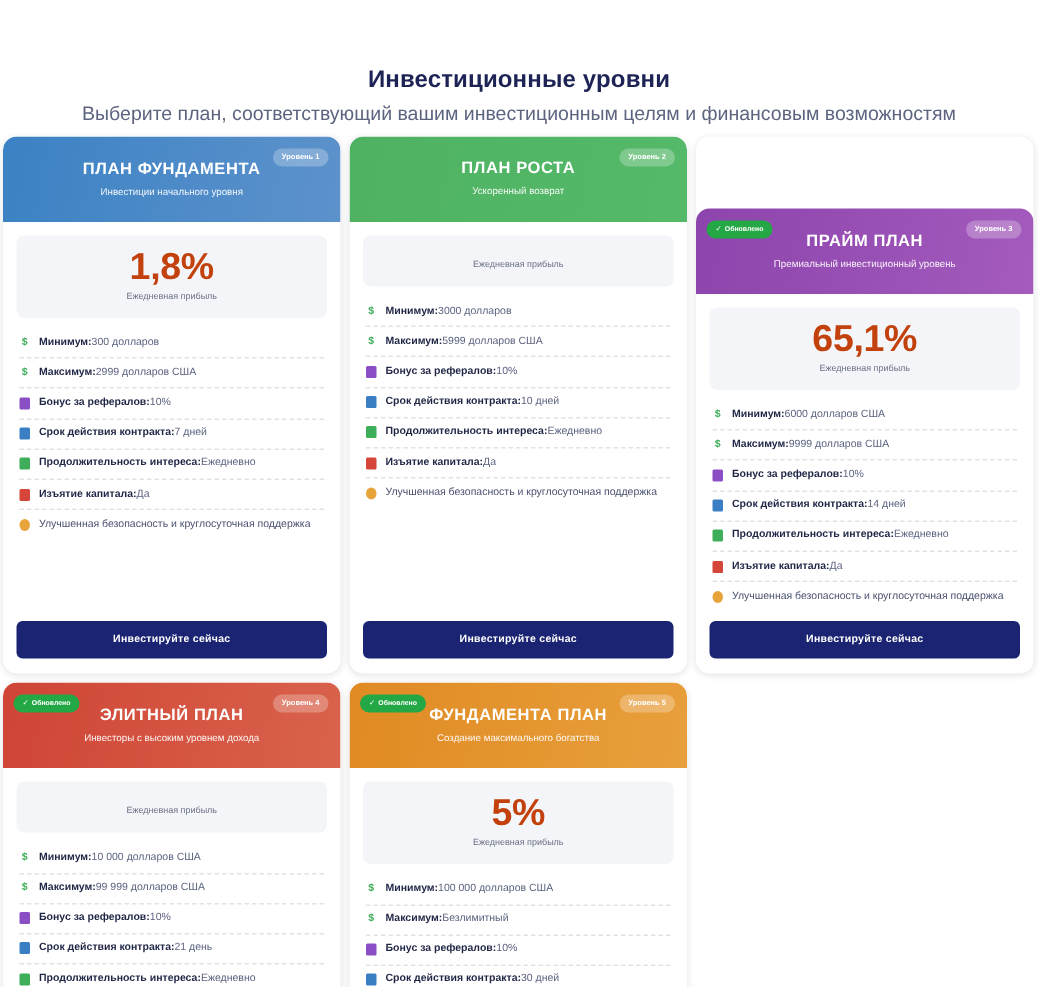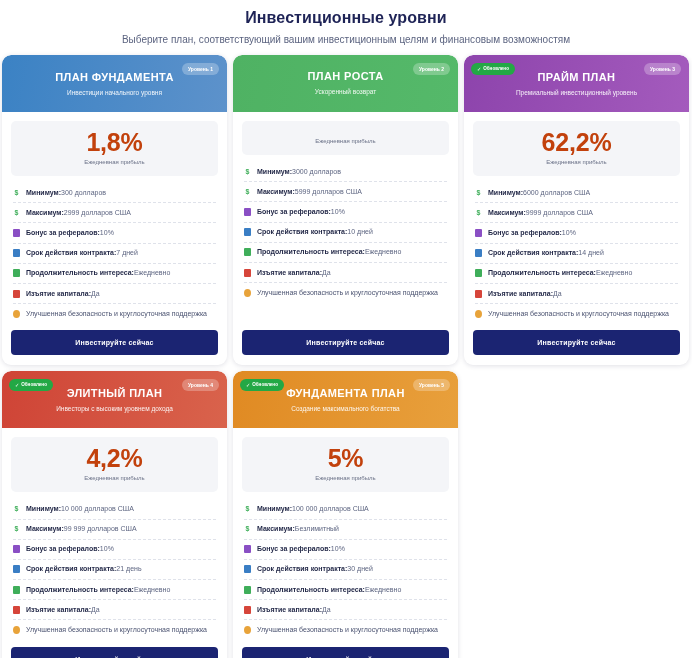--- a/index.html
+++ b/index.html
@@ -20,31 +20,32 @@
 
   .page {
     width: 692px;
     padding: 6px 0 0 0;
   }
 
   
   .page-header {
     text-align: center;
     padding: 2px 26px 10px;
+    margin-top: 36px;
   }
   .page-title {
     font-size: 16px;
     font-weight: bold;
     color: #1e2356;
     letter-spacing: 0.1px;
     line-height: 20px;
   }
   .page-subtitle {
     margin-top: 6px;
-    font-size: 10px;
+    font-size: 13px;
     color: #5c6480;
     line-height: 11px;
   }
 
   
   .cards-grid {
     display: flex;
     flex-wrap: wrap;
     gap: 6px;
     padding: 0 2px;
@@ -66,21 +67,21 @@
     height: 57px;
     border-radius: 9px 9px 0 0;
     display: flex;
     flex-direction: column;
     align-items: center;
     justify-content: center;
     padding: 16px 8px;
   }
   .hdr-blue   { background: linear-gradient(100deg,#3b82c4 0%,#5d92cb 100%); }
   .hdr-green  { background: linear-gradient(100deg,#4fb263 0%,#55b96a 100%); justify-content: flex-end; }
-  .hdr-purple { background: linear-gradient(100deg,#8d44ac 0%,#a45bbd 100%); }
+  .hdr-purple { background: linear-gradient(100deg,#8d44ac 0%,#a45bbd 100%); margin-top: 48px; }
   .hdr-red    { background: linear-gradient(100deg,#cf4436 0%,#d9634c 100%); }
   .hdr-orange { background: linear-gradient(100deg,#e08a23 0%,#e8a03c 100%); }
 
   .card-title {
     font-size: 11px;
     font-weight: bold;
     color: #ffffff;
     letter-spacing: 0.4px;
     text-align: center;
     line-height: 14px;
@@ -309,21 +310,21 @@
         <div class="card-header hdr-purple">
           <span class="updated-badge">
             <span class="check">✓</span>
             <span>Обновлено</span>
           </span>
           <div class="card-title">ПРАЙМ ПЛАН</div>
           <div class="card-subtitle">Премиальный инвестиционный уровень</div>
           <span class="level-badge">Уровень 3</span>
         </div>
         <div class="rate-block">
-          <div class="rate-value">62,2%</div>
+          <div class="rate-value">65,1%</div>
           <div class="rate-label">Ежедневная прибыль</div>
         </div>
         <ul class="features">
           <li class="feature-row">
             <span class="f-icon ic-dollar">$</span>
             <span><span class="f-label">Минимум:</span><span class="f-value">6000 долларов США</span></span>
           </li>
           <li class="feature-row">
             <span class="f-icon ic-dollar">$</span>
             <span><span class="f-label">Максимум:</span><span class="f-value">9999 долларов США</span></span>
@@ -357,21 +358,20 @@
         <div class="card-header hdr-red">
           <span class="updated-badge">
             <span class="check">✓</span>
             <span>Обновлено</span>
           </span>
           <div class="card-title">ЭЛИТНЫЙ ПЛАН</div>
           <div class="card-subtitle">Инвесторы с высоким уровнем дохода</div>
           <span class="level-badge">Уровень 4</span>
         </div>
         <div class="rate-block">
-          <div class="rate-value">4,2%</div>
           <div class="rate-label">Ежедневная прибыль</div>
         </div>
         <ul class="features">
           <li class="feature-row">
             <span class="f-icon ic-dollar">$</span>
             <span><span class="f-label">Минимум:</span><span class="f-value">10 000 долларов США</span></span>
           </li>
           <li class="feature-row">
             <span class="f-icon ic-dollar">$</span>
             <span><span class="f-label">Максимум:</span><span class="f-value">99 999 долларов США</span></span>

